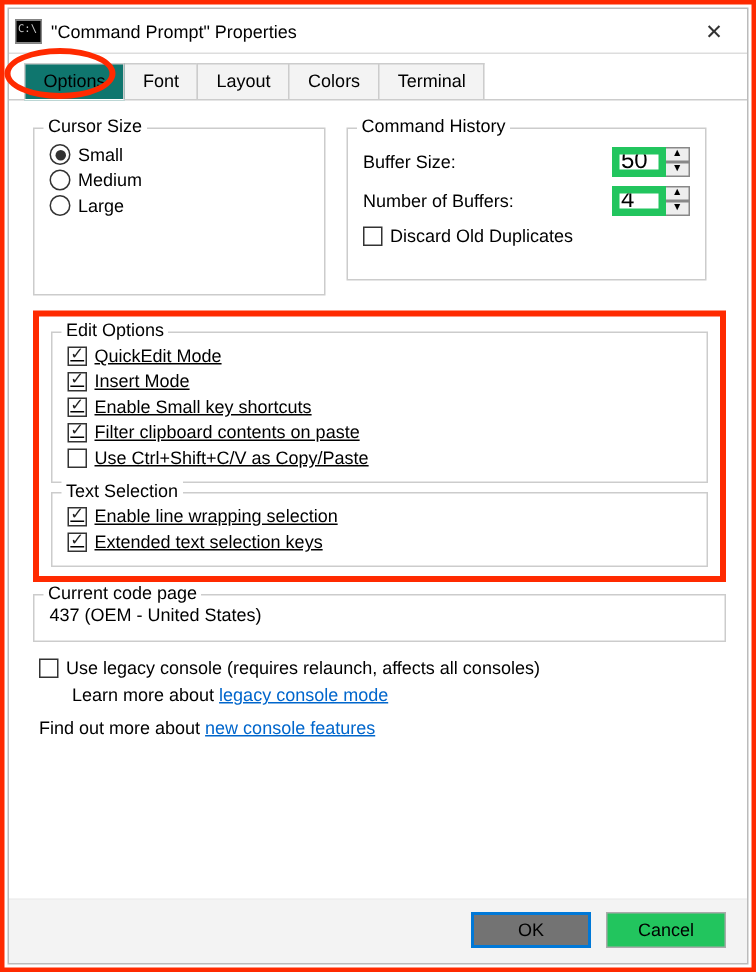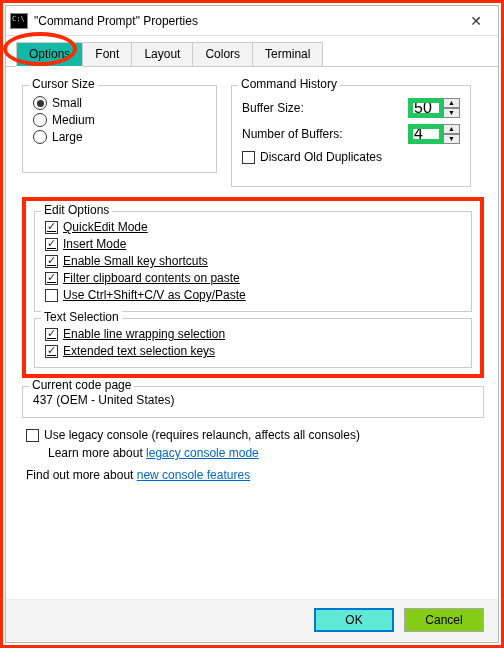--- a/index.html
+++ b/index.html
@@ -74,21 +74,21 @@
   .tab {
     padding: 4px 12px 5px 12px;
     border: 1px solid #ccc;
     border-bottom: none;
     background: #f3f3f3;
     margin-right: -1px;
     font-size: 12px;
     position: relative;
   }
   .tab.active {
-    background: #14b8a6;
+    background: #0f766e;
     z-index: 2;
     border-bottom: 1px solid #fff;
     margin-bottom: -1px;
   }
   .red-ellipse {
     position: absolute;
     border: 4px solid #ff2a00;
     border-radius: 50%;
     width: 74px;
     height: 34px;
@@ -113,21 +113,21 @@
     margin-top: 8px;
   }
   .groupbox-title {
     position: absolute;
     top: -9px;
     left: 6px;
     background: #fff;
     padding: 0 3px;
     font-size: 12px;
   }
-  .cursor-box { width: 195px; height: 88px; }
+  .cursor-box { width: 195px; height: 112px; }
   .history-box { width: 240px; height: 102px; }
   .radio-row, .check-row {
     display: flex;
     align-items: flex-end;
     margin: 2px 0 3px 0;
     gap: 5px;
   }
   .radio {
     width: 14px; height: 14px;
     border: 1px solid #333;
@@ -231,29 +231,29 @@
     justify-content: flex-end;
     gap: 10px;
     padding: 8px 14px 10px 0;
     border-top: 1px solid #eee;
     background: #f3f3f3;
   }
   .btn {
     width: 80px;
     height: 24px;
     border: 1px solid #aaa;
-    background: #84cc16;
+    background: #22c55e;
     font-size: 12px;
     display: flex;
     align-items: center;
     justify-content: center;
   }
   .btn.primary {
     border: 2px solid #0078d7;
-    background: #5eead4;
+    background: #737373;
   }
 </style>
 </head>
 <body>
 
 <div class="outer-border">
   <div class="window">
     <div class="titlebar">
       <div class="titlebar-icon"></div>
       <div class="titlebar-title">"Command Prompt" Properties</div>

